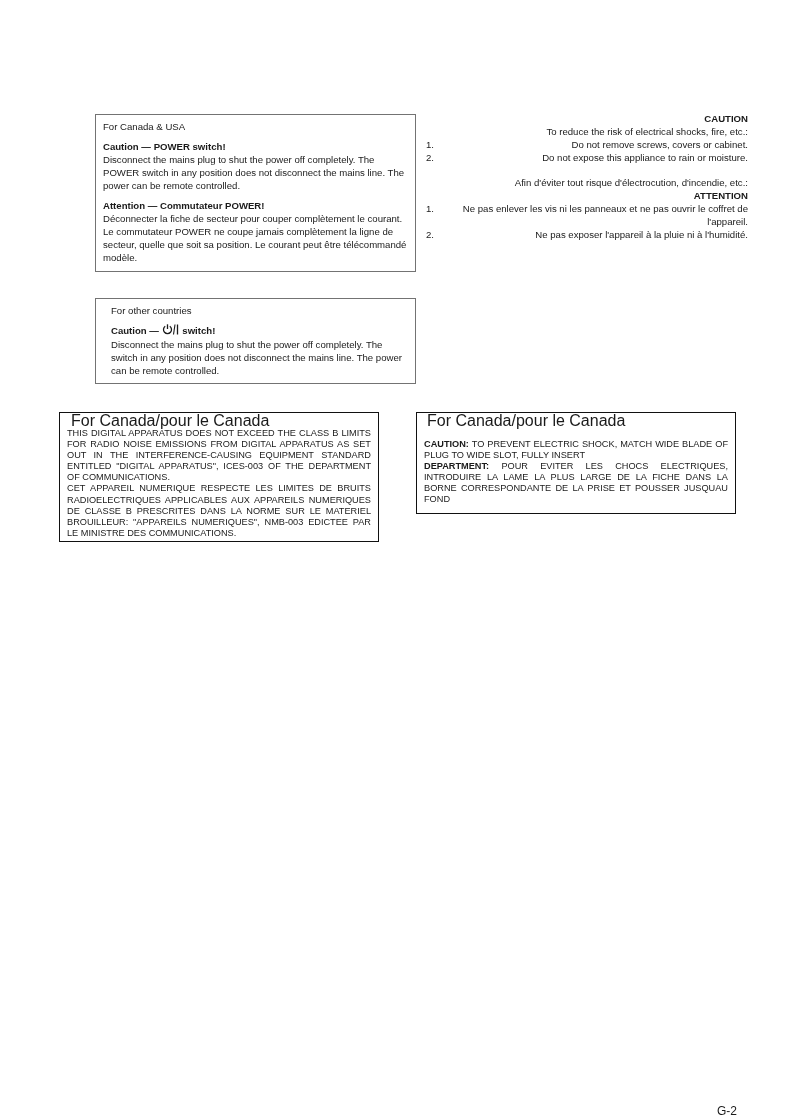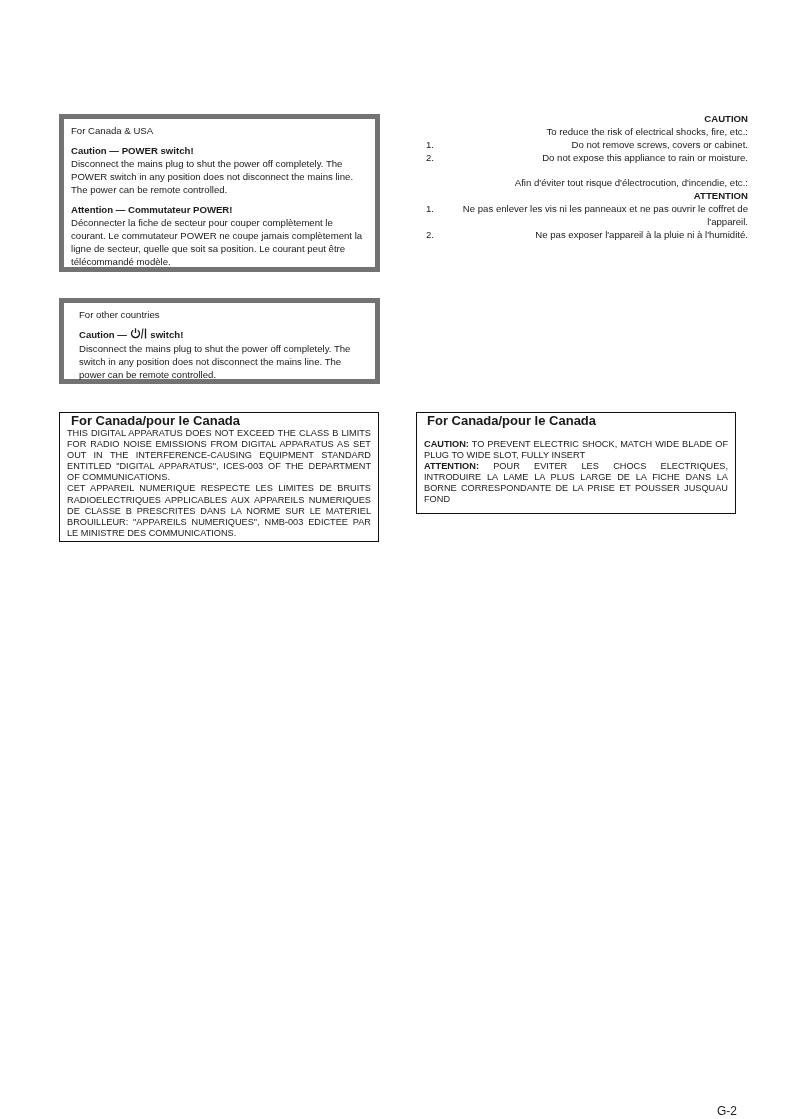--- a/index.html
+++ b/index.html
@@ -1,24 +1,24 @@
 <!DOCTYPE html>
 <html><head>
 <meta charset="utf-8">
 <style>
   html, body { margin:0; padding:0; background:#fff; }
   body { width:791px; height:1119px; position:relative; font-family:"Liberation Sans", sans-serif; color:#1a1a1a; overflow:hidden; }
   .box { position:absolute; background:#fff; box-sizing:border-box; }
-  .box.gray { border:5px solid #737373; }
+  .box.gray { border:1px solid #737373;margin-left:36px; }
   .box.black { border:1px solid #111; }
   .t { font-size:9.6px; line-height:13px; }
   .b { font-weight:bold; }
   .gap { height:7px; }
   .caps { font-size:9.2px; line-height:11.1px; text-align:justify; }
-  .hdr { font-size:13px; font-weight:bold; line-height:14px; }
+  .hdr { font-size:16px; font-weight:normal; line-height:14px; }
   .col { position:absolute; }
   ol { margin:0; padding:0; list-style:none; }
   li { position:relative; padding-left:16px; }
   li .n { position:absolute; left:0; }
   .pw { display:inline-block; vertical-align:-1px; }
   .pagenum { position:absolute; right:54px; top:1073px; font-size:12px;margin-top:31px; }
 </style>
 </head>
 <body>
 
@@ -71,17 +71,17 @@
     <li class="t"><span class="n">2.</span><span>Ne pas exposer l'appareil à la pluie ni à l'humidité.</span></li>
   </ol>
 </div>
 
 <div class="box black" style="left:416px; top:412px; width:320px; height:102px; padding:1px 7px 0 7px;">
   <div class="hdr" style="padding-left:3px; margin-bottom:11px;">For Canada/pour le Canada</div>
   <div class="caps">
     <span class="b">CAUTION:</span><span> TO PREVENT ELECTRIC SHOCK, MATCH WIDE BLADE OF PLUG TO WIDE SLOT, FULLY INSERT</span>
   </div>
   <div class="caps">
-    <span class="b">ATTENTION:</span><span> POUR EVITER LES CHOCS ELECTRIQUES, INTRODUIRE LA LAME LA PLUS LARGE DE LA FICHE DANS LA BORNE CORRESPONDANTE DE LA PRISE ET POUSSER JUSQUAU FOND</span>
+    <span class="b">DEPARTMENT:</span><span> POUR EVITER LES CHOCS ELECTRIQUES, INTRODUIRE LA LAME LA PLUS LARGE DE LA FICHE DANS LA BORNE CORRESPONDANTE DE LA PRISE ET POUSSER JUSQUAU FOND</span>
   </div>
 </div>
 
 <div class="pagenum">G-2</div>
 
 </body></html>

